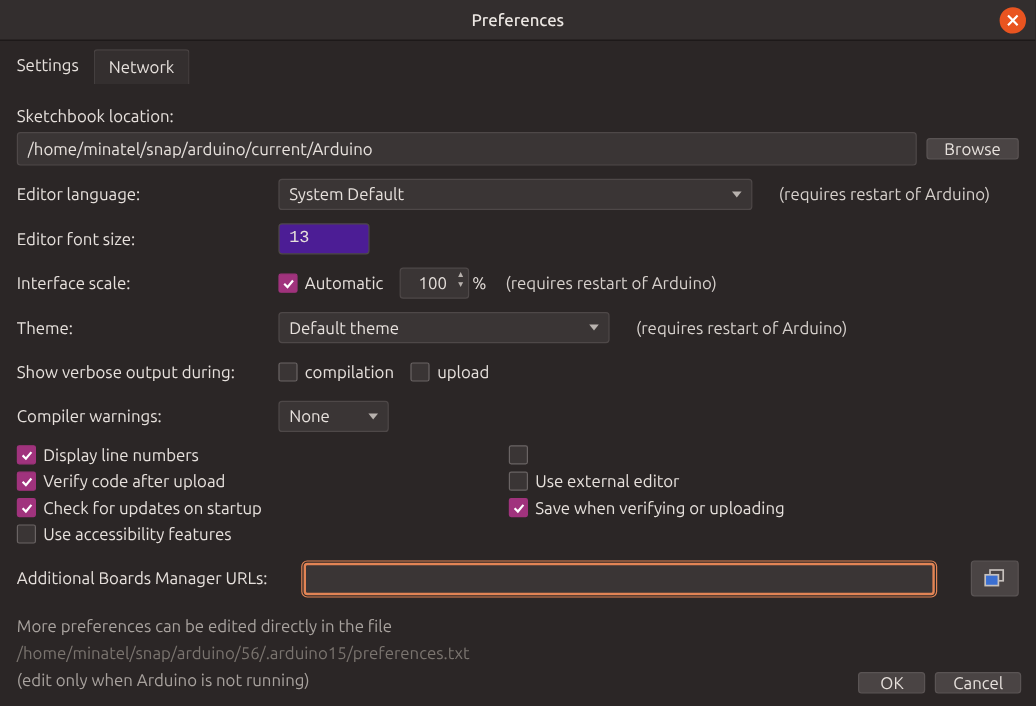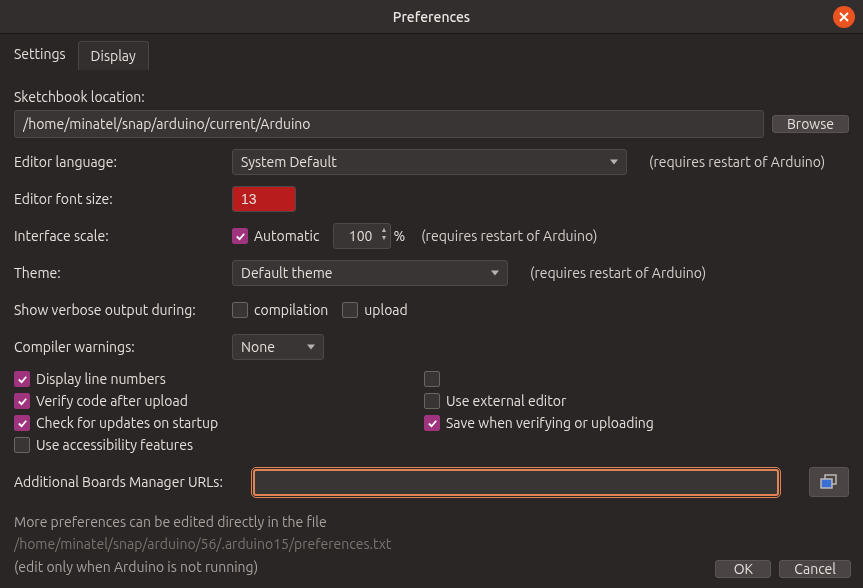--- a/index.html
+++ b/index.html
@@ -115,28 +115,28 @@
     transform: translateY(-50%);
     border-left: 4px solid transparent;
     border-right: 4px solid transparent;
     border-top: 5px solid #b8b2ae;
   }
   .hint {
     color: #d6d0cc;
     margin-left: 22px;
   }
   .num-input {
-    background: #b91c1c;
+    background: #4c1d95;
     border: 1px solid #4e4848;
     border-radius: 3px;
     color: #e6e0dc;
     padding: 3px 8px;
     font-size: 14px;
-    font-family: Liberation Sans, sans-serif;
-    width: 64px;
+    font-family: Liberation Mono, monospace;
+    width: 76px;
     height: 26px;
   }
   .spin-input {
     background: #3a3535;
     border: 1px solid #4e4848;
     border-radius: 3px;
     color: #e6e0dc;
     padding: 3px 18px 3px 8px;
     font-size: 14px;
     font-family: inherit;
@@ -240,21 +240,21 @@
   <span class="title">Preferences</span>
   <div class="close-btn">
     <svg viewBox="0 0 10 10">
         <path d="M1 1 L9 9 M9 1 L1 9" stroke="#fff" stroke-width="1.8" fill="none"></path>
       </svg>
   </div>
 </div>
 
 <div class="tabs">
   <div class="tab active">Settings</div>
-  <div class="tab inactive">Display</div>
+  <div class="tab inactive">Network</div>
 </div>
 
 <div class="content">
 
   <div class="row" style="margin-bottom:0;">
     <span>Sketchbook location:</span>
   </div>
   <div class="row">
     <input class="full-input" value="/home/minatel/snap/arduino/current/Arduino" style="">
     <button class="btn">Browse</button>

